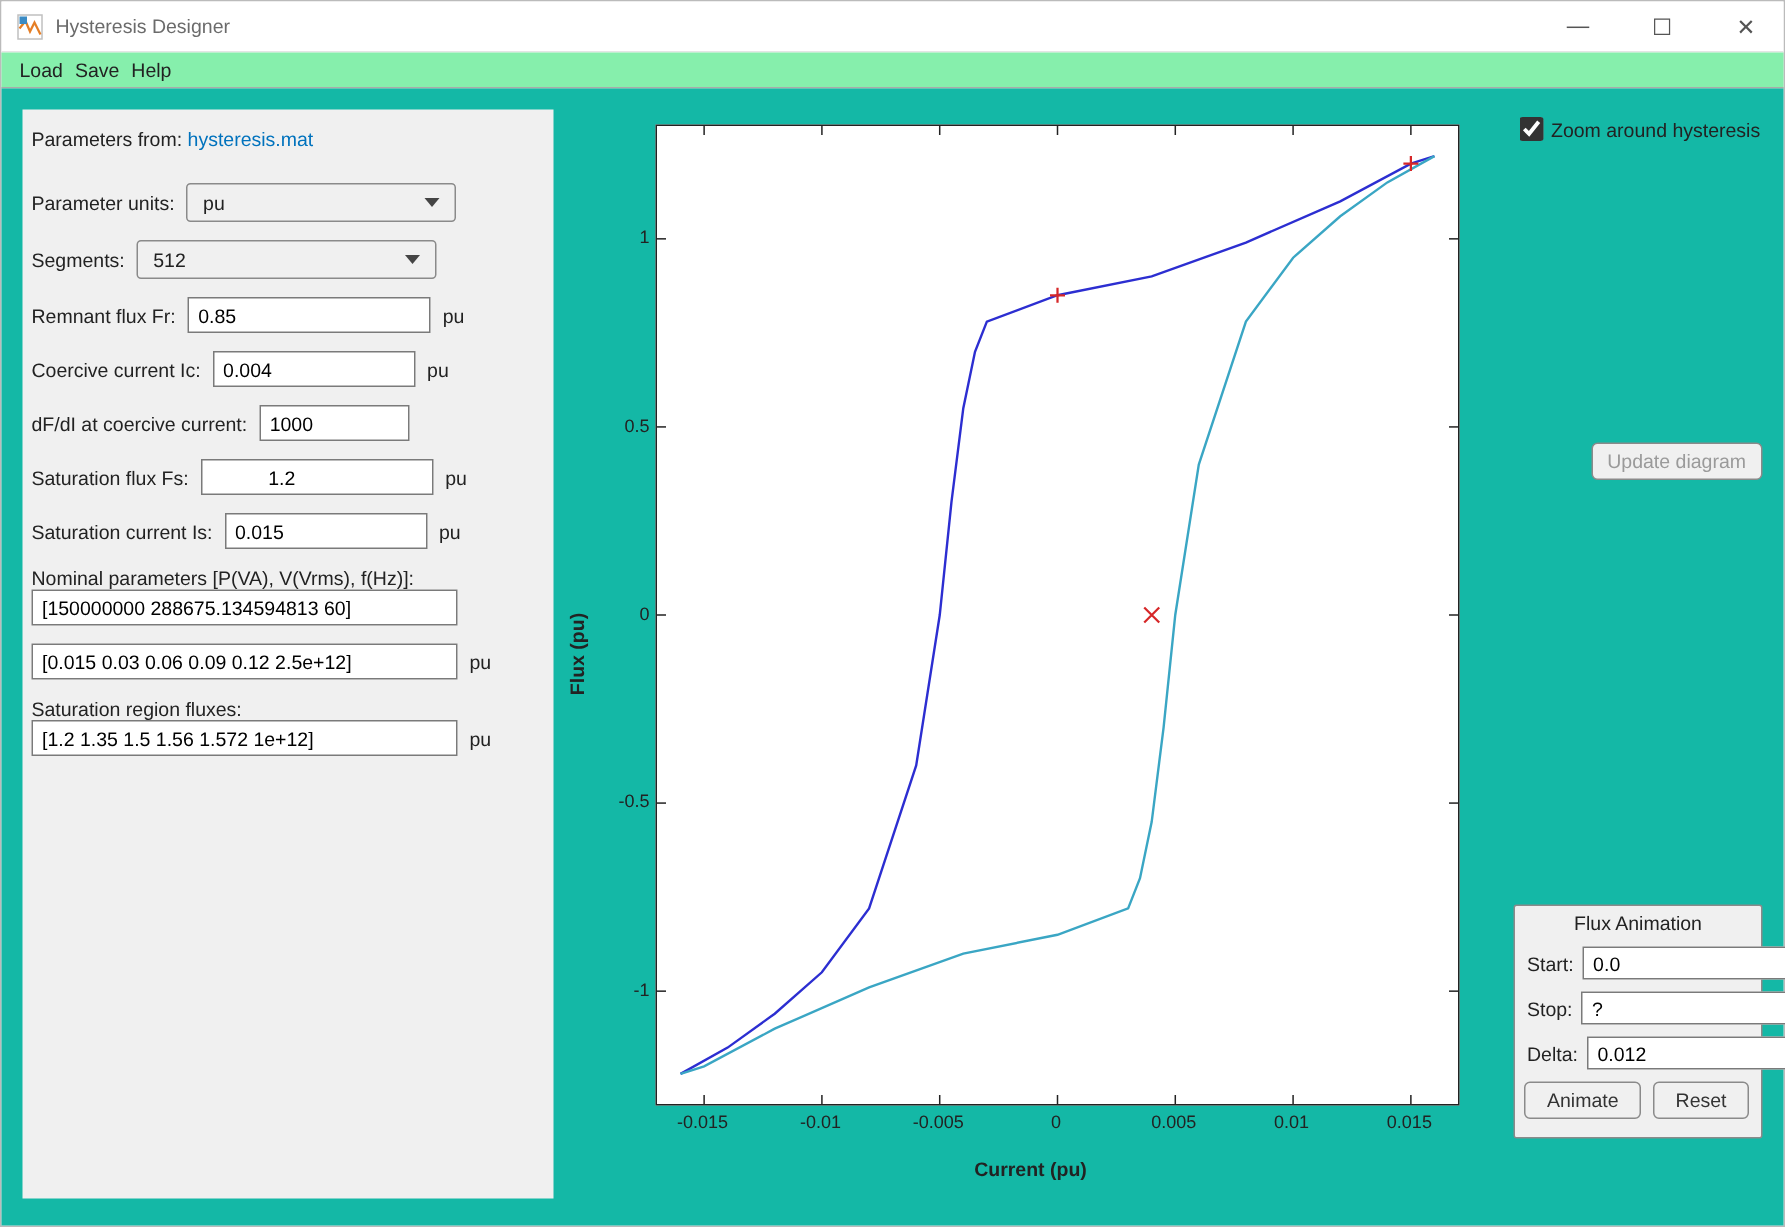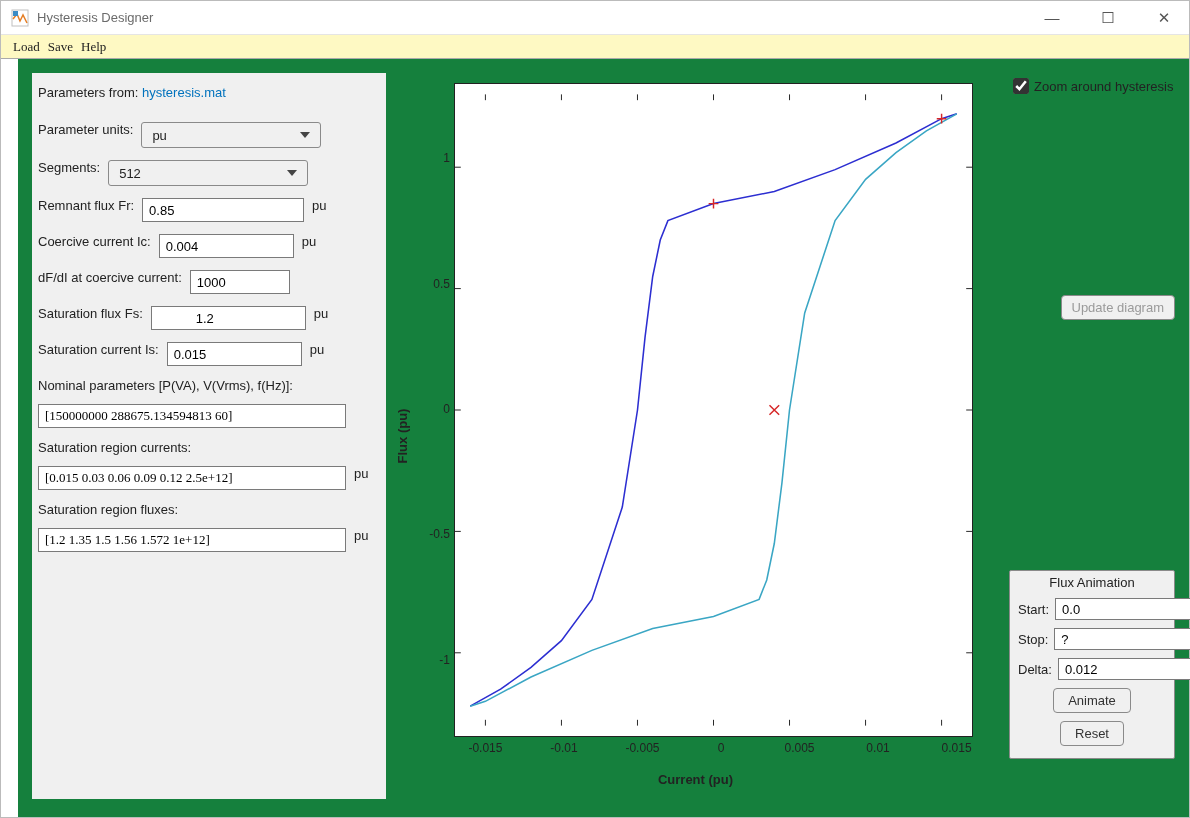--- a/index.html
+++ b/index.html
@@ -31,60 +31,58 @@
   .win-btns { display:flex; gap: 26px; color:#555; font-size:15px; }
   .win-btn { width: 30px; text-align:center; cursor: default; }
 
   .menubar {
     height: 24px;
     display: flex;
     align-items: center;
     gap: 4px;
     padding: 0 10px;
     border-bottom: 1px solid #aaa;
-    background: #fef9c3;
-    font-family: Liberation Serif, serif;
+    background: #86efac;
   }
   .menubar span { font-size: 13px; color: #222; cursor: default; padding: 0 2px;}
 
   .workarea {
     flex: 1;
-    background: #15803d;
+    background: #14b8a6;
     padding: 14px 14px 18px 14px;
     display: flex;
     gap: 10px;
     position: relative;
-    margin-left: 17px;
   }
 
   .params-panel {
     width: 354px;
     background: #f0f0f0;
     padding: 8px 6px 2px 6px;
     display: flex;
     flex-direction: column;
     gap: 12px;
   }
   .param-from { padding: 4px 0 10px 0; }
   .link { color: #0072bd; }
 
-  .row { display: flex; gap: 8px; }
-  .stack { display: flex; flex-direction: column; gap: 11px; }
+  .row { display: flex; align-items: center; gap: 8px; }
+  .stack { display: flex; flex-direction: column; gap: 0; }
   .lbl { font-size: 13px; color: #222; white-space: nowrap; }
   .unit { font-size: 13px; color: #222; width: 24px; }
 
   input.text-input {
     height: 24px;
     border: 1px solid #7a7a7a;
     background: #fff;
     font-family: inherit;
     font-size: 13px;
     padding: 0 6px;
   }
-  input.text-input.wide { width: 308px; font-family: Liberation Serif, serif; }
+  input.text-input.wide { width: 284px; }
 
   .select-wrap {
     position: relative;
     display: inline-flex;
     align-items: center;
     border: 1px solid #8a8a8a;
     border-radius: 3px;
     height: 26px;
     background: #f0f0f0;
     padding: 0 30px 0 10px;
@@ -180,21 +178,21 @@
     background: #f0f0f0;
   }
   .flux-title {
     text-align: center;
     padding: 4px 0 8px 0;
     font-size: 13px;
   }
   .flux-row { display: flex; align-items: center; gap: 6px; margin-bottom: 8px; }
   .flux-row .lbl2 { width: 38px; font-size: 13px; }
   .flux-row input { flex: 1; height: 22px; border: 1px solid #7a7a7a; padding: 0 6px; font-family: inherit; font-size: 13px; }
-  .flux-btns { display: flex; flex-direction: column; align-items: center; gap: 8px; margin-top: 6px; justify-content: flex-end;}
+  .flux-btns { display: flex; flex-direction: row; align-items: center; gap: 8px; margin-top: 6px; justify-content: flex-end;}
   .flux-btns .btn { padding: 4px 14px; }
 </style>
 </head>
 <body>
 
 <div class="window">
 
   <div class="titlebar">
     <span class="title-icon">
       <svg viewBox="0 0 18 18" width="18" height="18">
@@ -269,21 +267,20 @@
         <input class="text-input" style="width: 135px;" value="0.015">
         <span class="unit">pu</span>
       </div>
 
       <div class="stack">
         <span class="lbl">Nominal parameters [P(VA), V(Vrms), f(Hz)]:</span>
         <input class="text-input wide" value="[150000000 288675.134594813 60]" style="">
       </div>
 
       <div class="stack">
-        <span class="lbl">Saturation region currents:</span>
         <div class="row">
           <input class="text-input wide" value="[0.015 0.03 0.06 0.09 0.12 2.5e+12]" style="">
           <span class="unit">pu</span>
         </div>
       </div>
 
       <div class="stack">
         <span class="lbl">Saturation region fluxes:</span>
         <div class="row">
           <input class="text-input wide" value="[1.2 1.35 1.5 1.56 1.572 1e+12]" style="">

